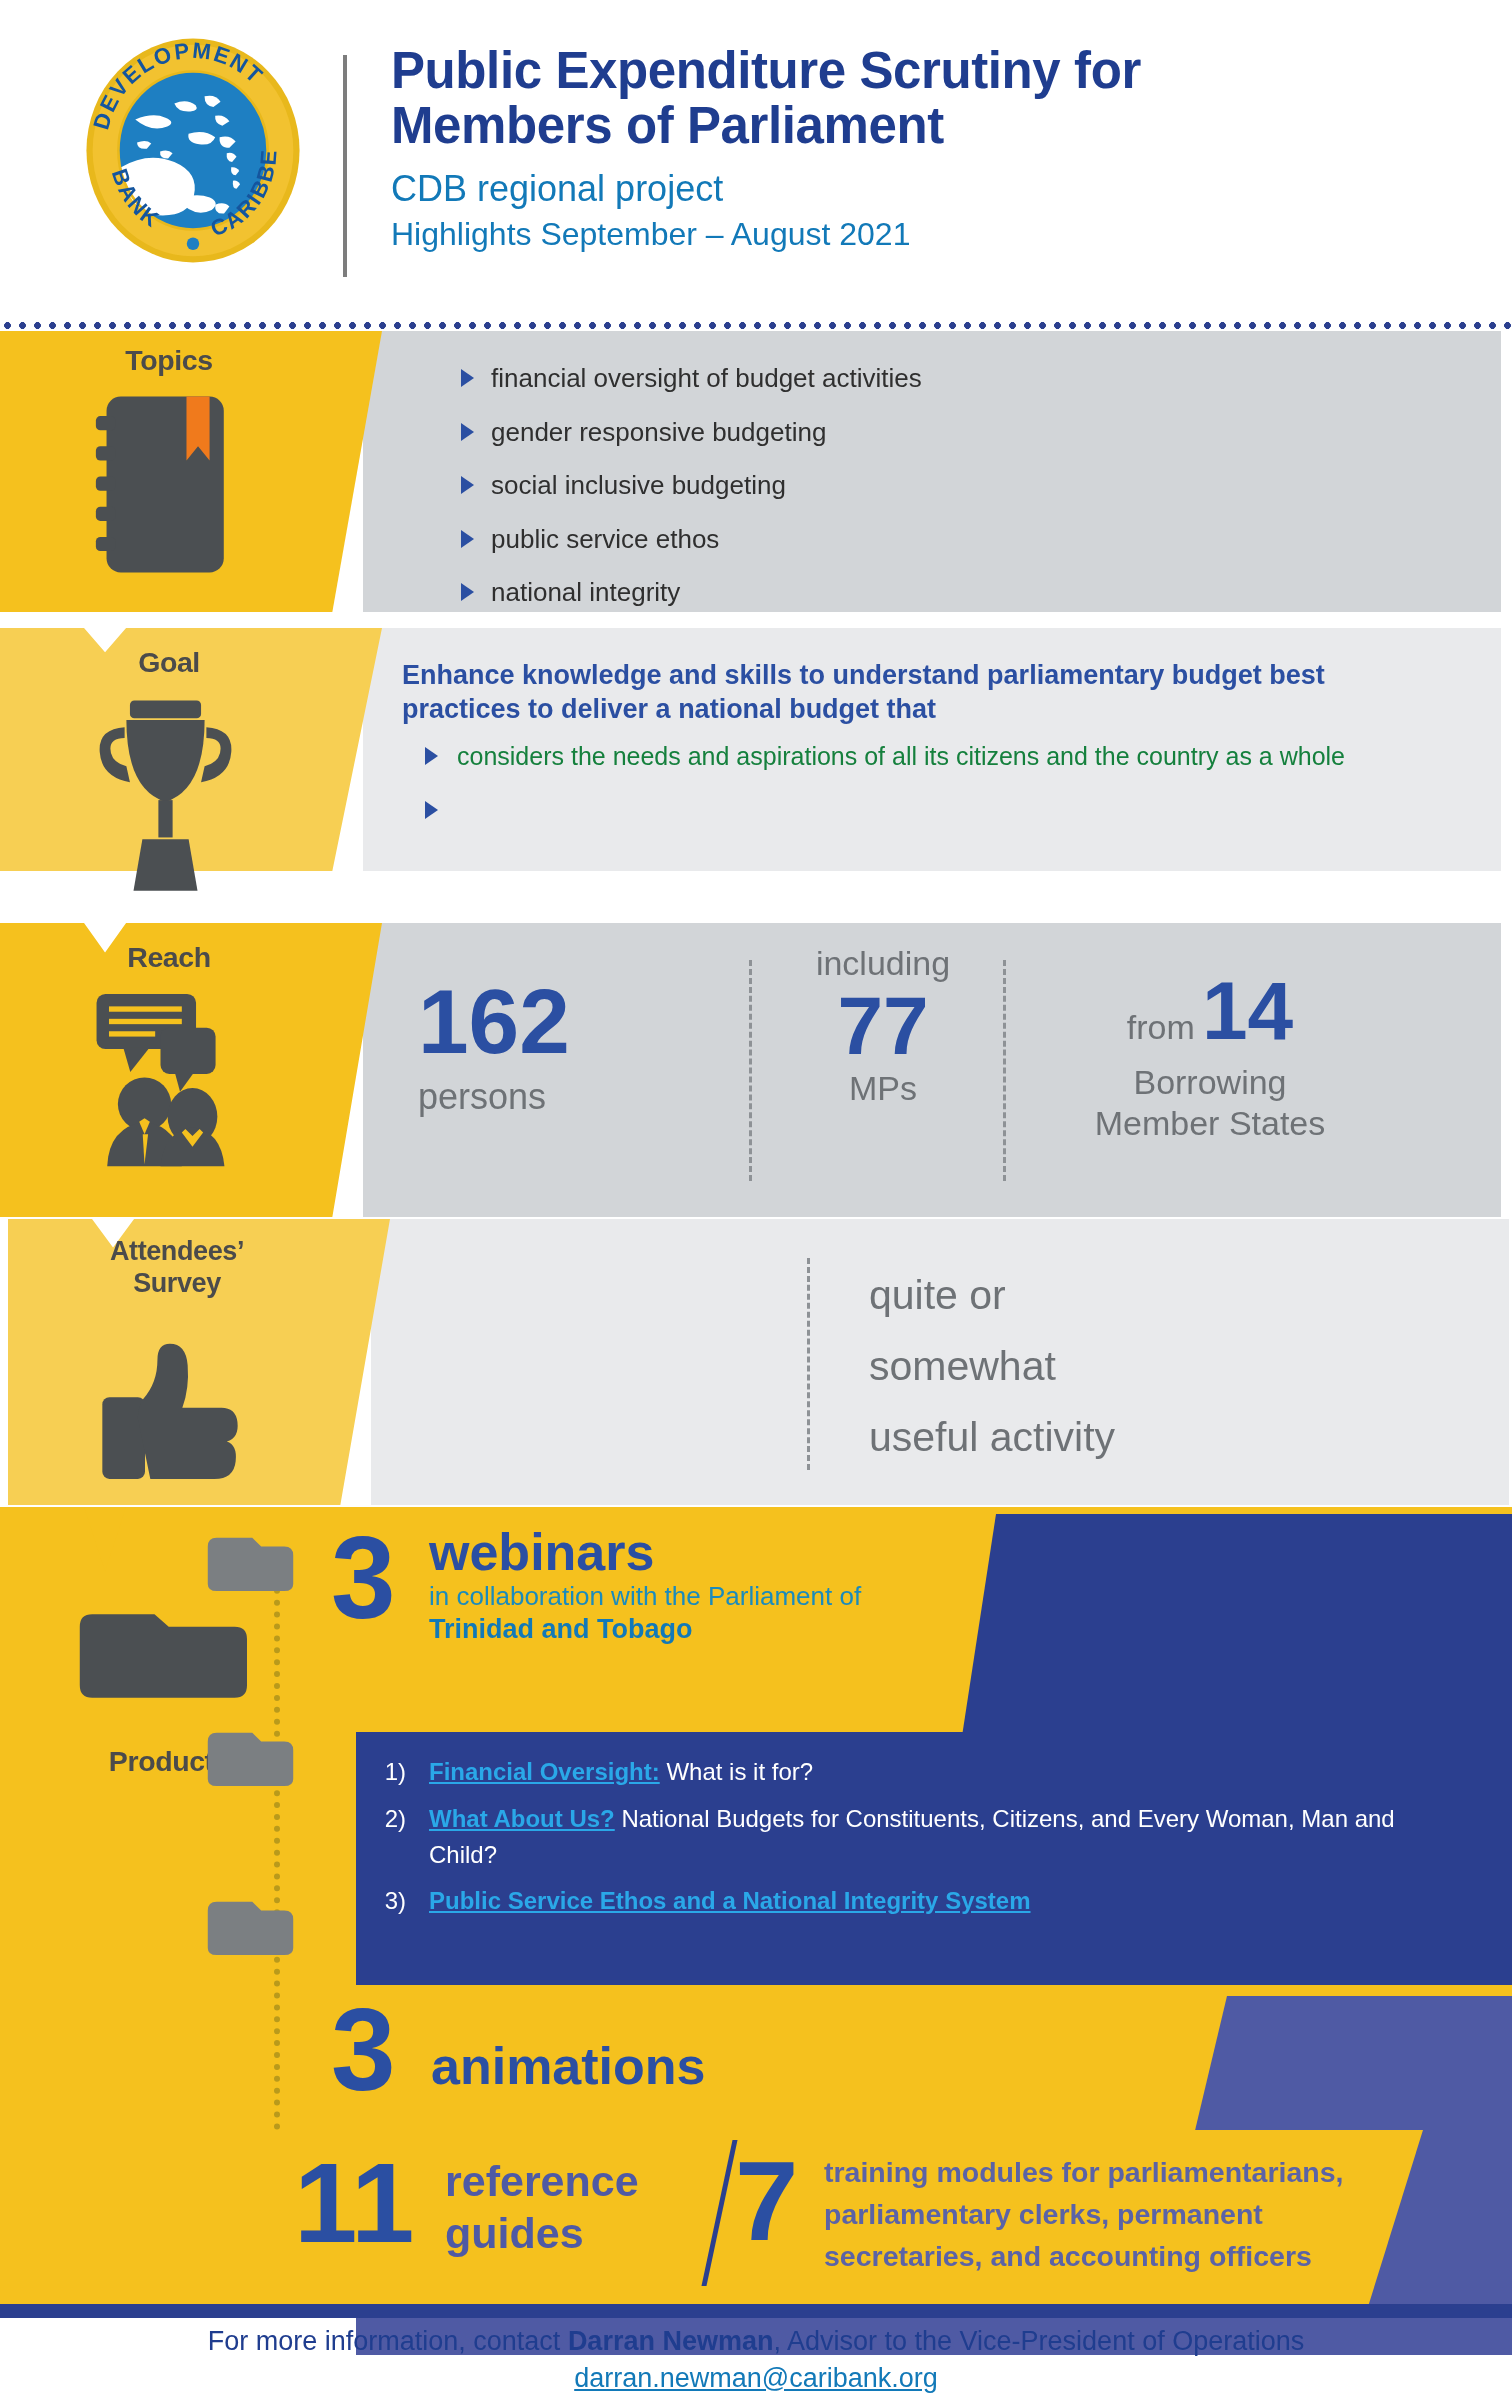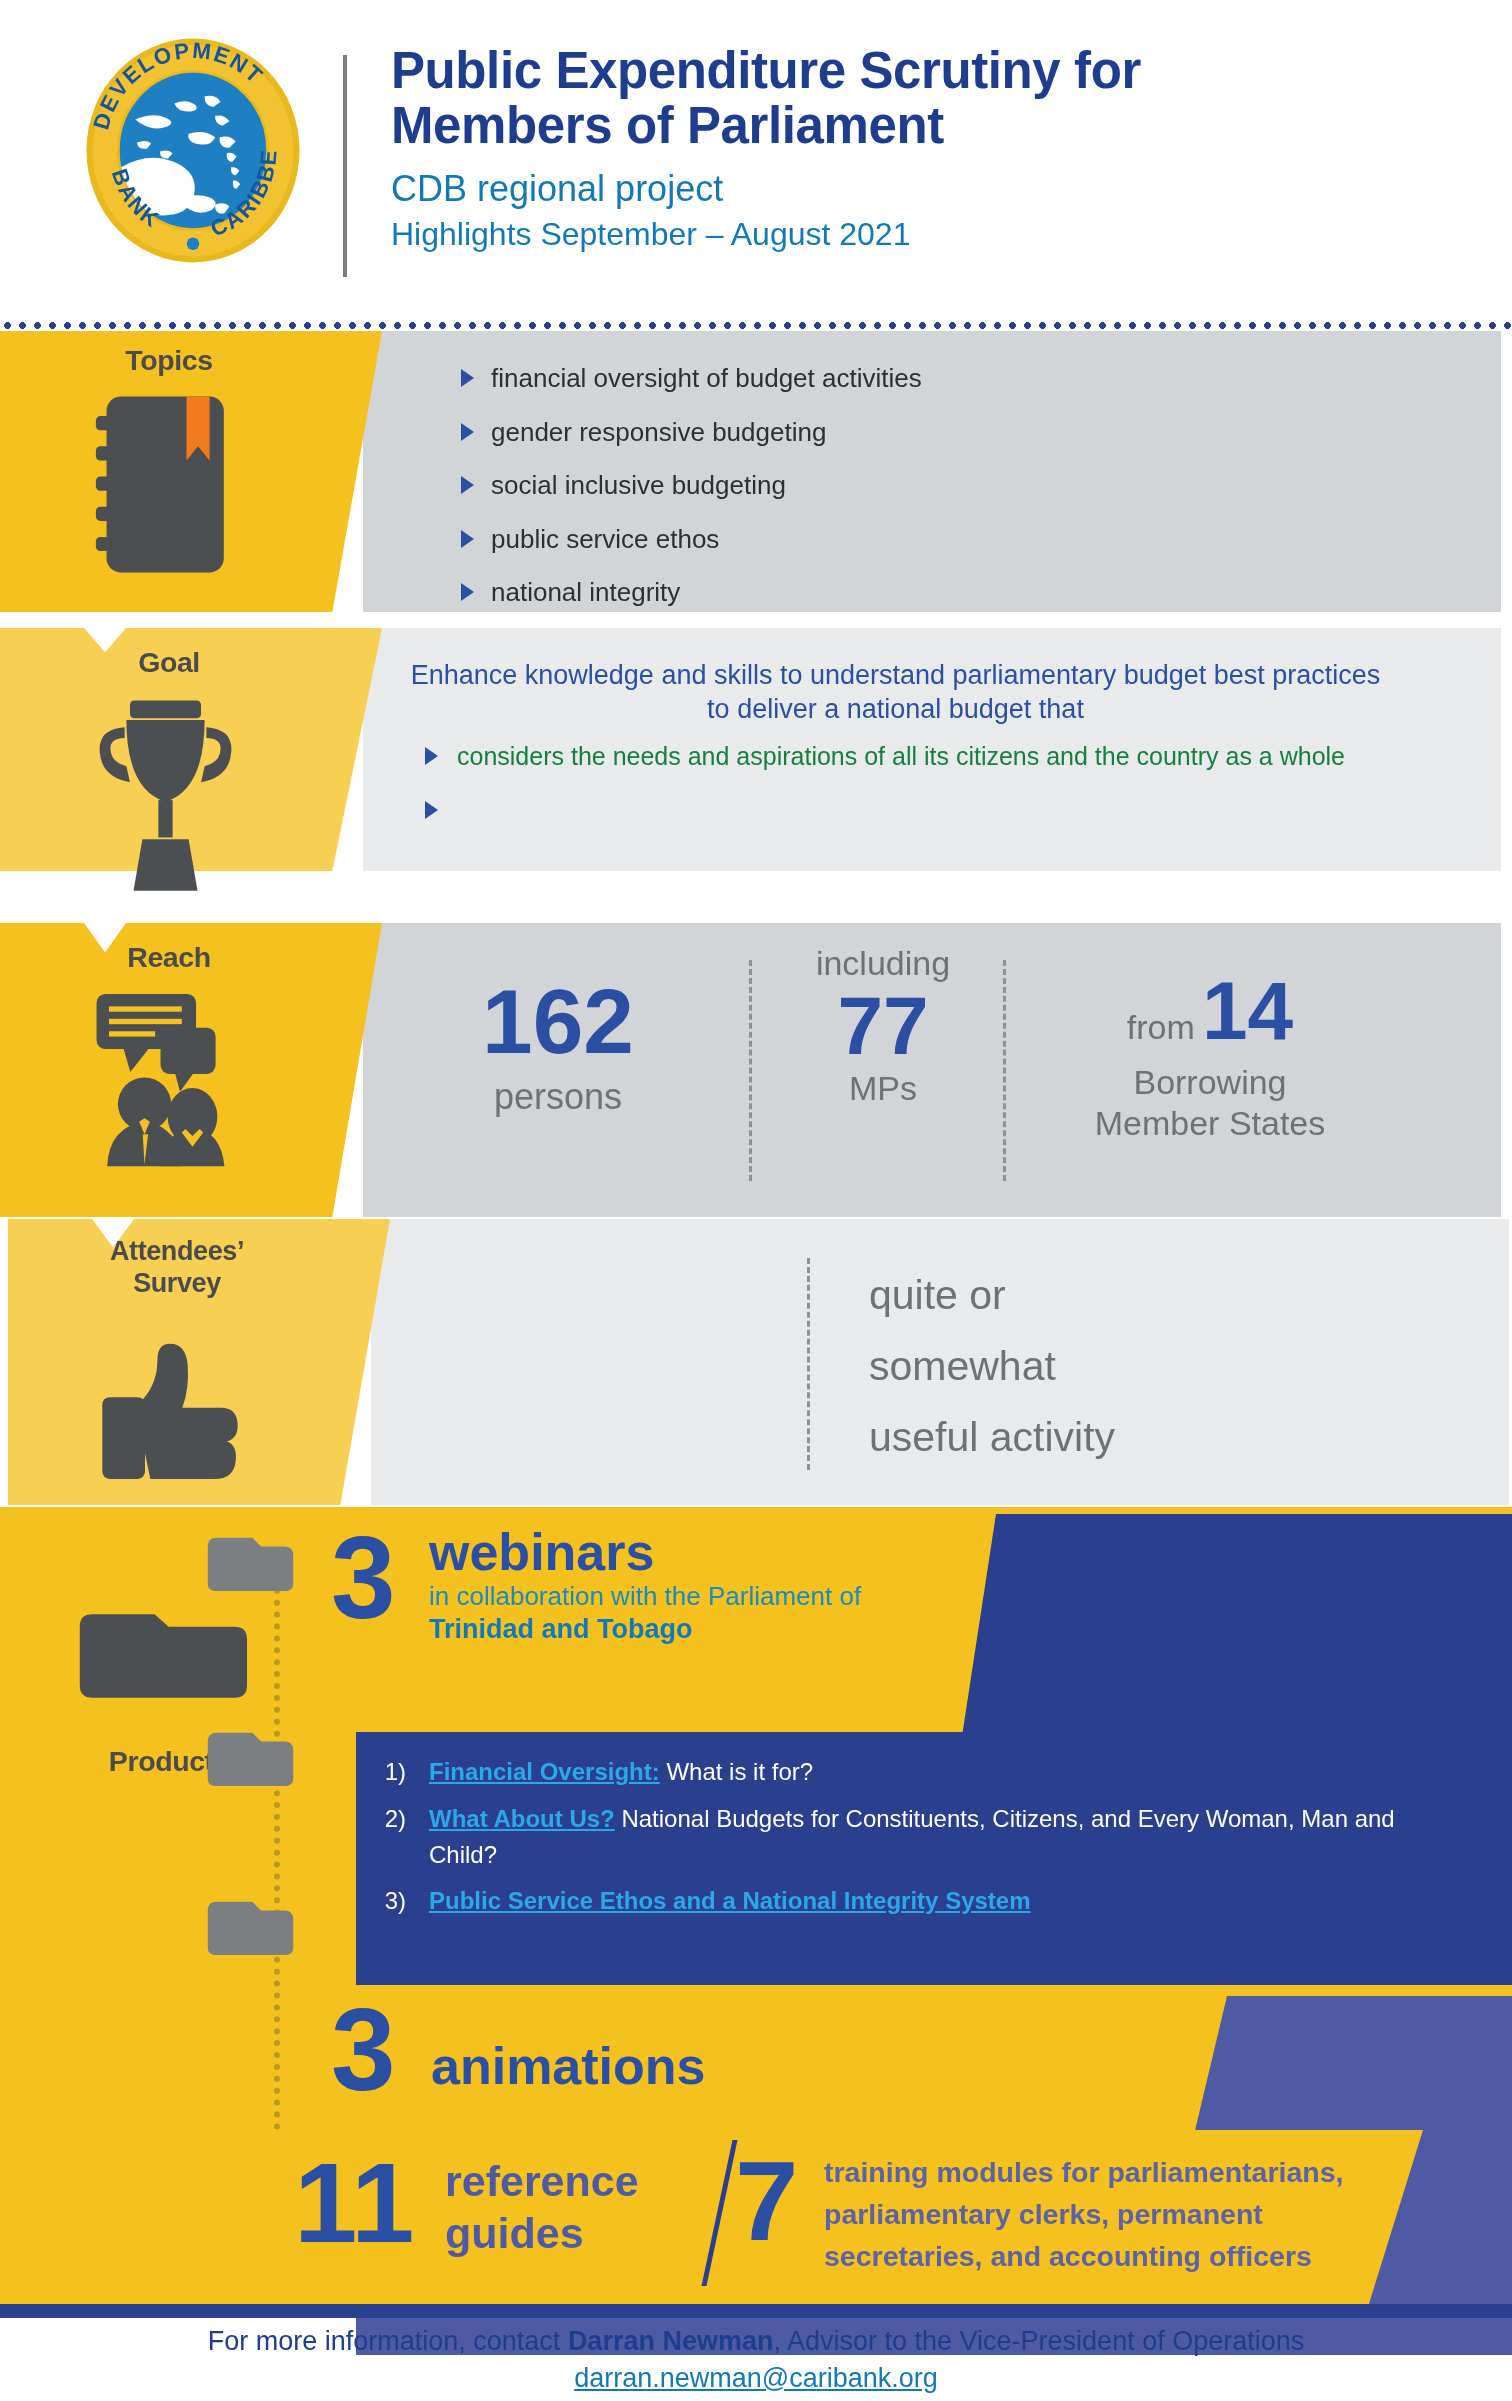--- a/index.html
+++ b/index.html
@@ -93,21 +93,21 @@
   
   .bullets { list-style:none; }
   .bullets li {
     position:relative; padding-left:46px; color:#2f2f2f; font-size:26px; line-height:34px;
   }
   .bullets li .tri {
     position:absolute; left:16px; top:8px; width:0;height:0;
     border-left:13.3px solid #2b4fa2; border-top:9px solid transparent; border-bottom:9px solid transparent;
   }
 
-  .goal-head { color:#2b4fa2; font-size:27px; font-weight:400; line-height:34px;text-align:center; }
+  .goal-head { color:#2b4fa2; font-size:27px; font-weight:700; line-height:34px; }
   .goal-bullets { list-style:none; margin-top:14.2px; }
   .goal-bullets li {
     position:relative; padding-left:55px; color:#15803d; font-size:25px; line-height:32px; margin-bottom:21.3px;
   }
   .goal-bullets li .tri {
     position:absolute; left:23px; top:7.1px; width:0;height:0;
     border-left:13.3px solid #2b4fa2; border-top:9px solid transparent; border-bottom:9px solid transparent;
   }
 
   
@@ -261,21 +261,21 @@
       <path d="M92 90 h22 l-16 22 z" fill="#4b4f52"></path>
       <circle cx="58" cy="126" r="30" fill="#4b4f52"></circle>
       <path d="M16 196 q2 -44 42 -50 q40 6 42 50 z" fill="#4b4f52"></path>
       <path d="M52 146 l6 14 l6 -14 l-6 -4 z" fill="#f5c11e"></path>
       <path d="M56 160 l2 34 h0 l4 -34 z" fill="#f5c11e"></path>
       <ellipse cx="112" cy="140" rx="28" ry="32" fill="#4b4f52"></ellipse>
       <path d="M76 196 q4 -40 36 -44 q32 4 36 44 z" fill="#4b4f52"></path>
       <path d="M100 158 l12 16 l12 -16 l-4 -4 l-8 8 l-8 -8z" fill="#f5c11e"></path>
     </svg>
 
-    <div style="position:absolute; left:398px; top:50px; width:320px; text-align:center;">
+    <div style="position:absolute; left:418px; top:50px; width:320px; ">
       <div class="stat-big" style="font-size:91px; line-height:98px;">162</div>
       <div class="stat-sub" style="font-size:36px; line-height:44px; margin-top:3.6px;">persons</div>
     </div>
 
     <div class="vdash" style="left:749px; top:37px; height:221px;"></div>
 
     <div style="position:absolute; left:763px; top:21.3px; width:240px; text-align:center;">
       <div class="stat-sub" style="font-size:34px; line-height:39px;">including</div>
       <div class="stat-big" style="font-size:82px; line-height:85px;">77</div>
       <div class="stat-sub" style="font-size:34px; line-height:41px;">MPs</div>

